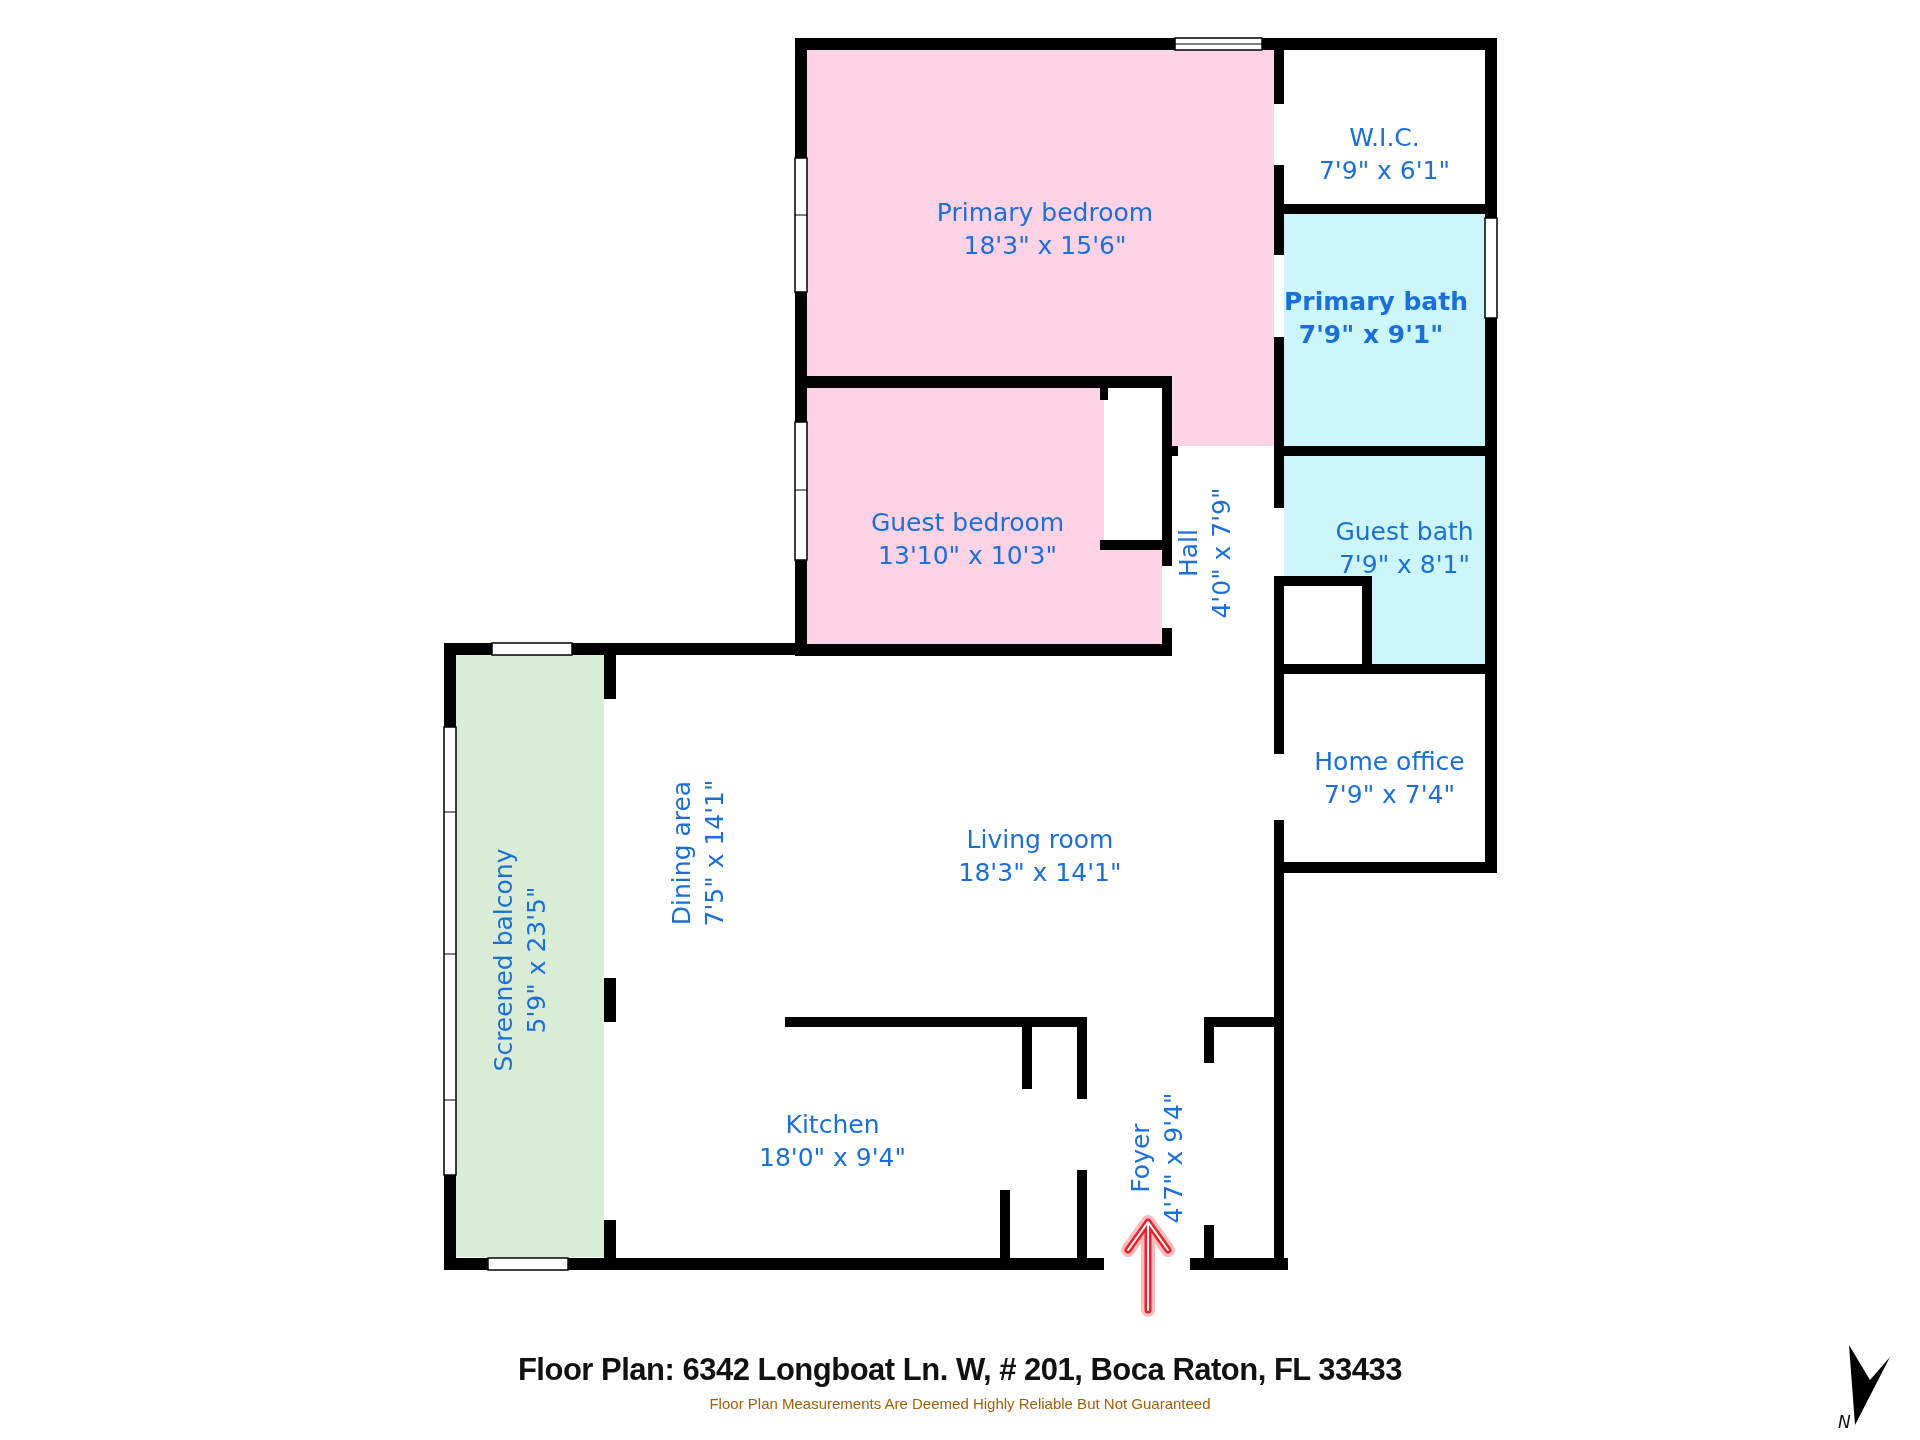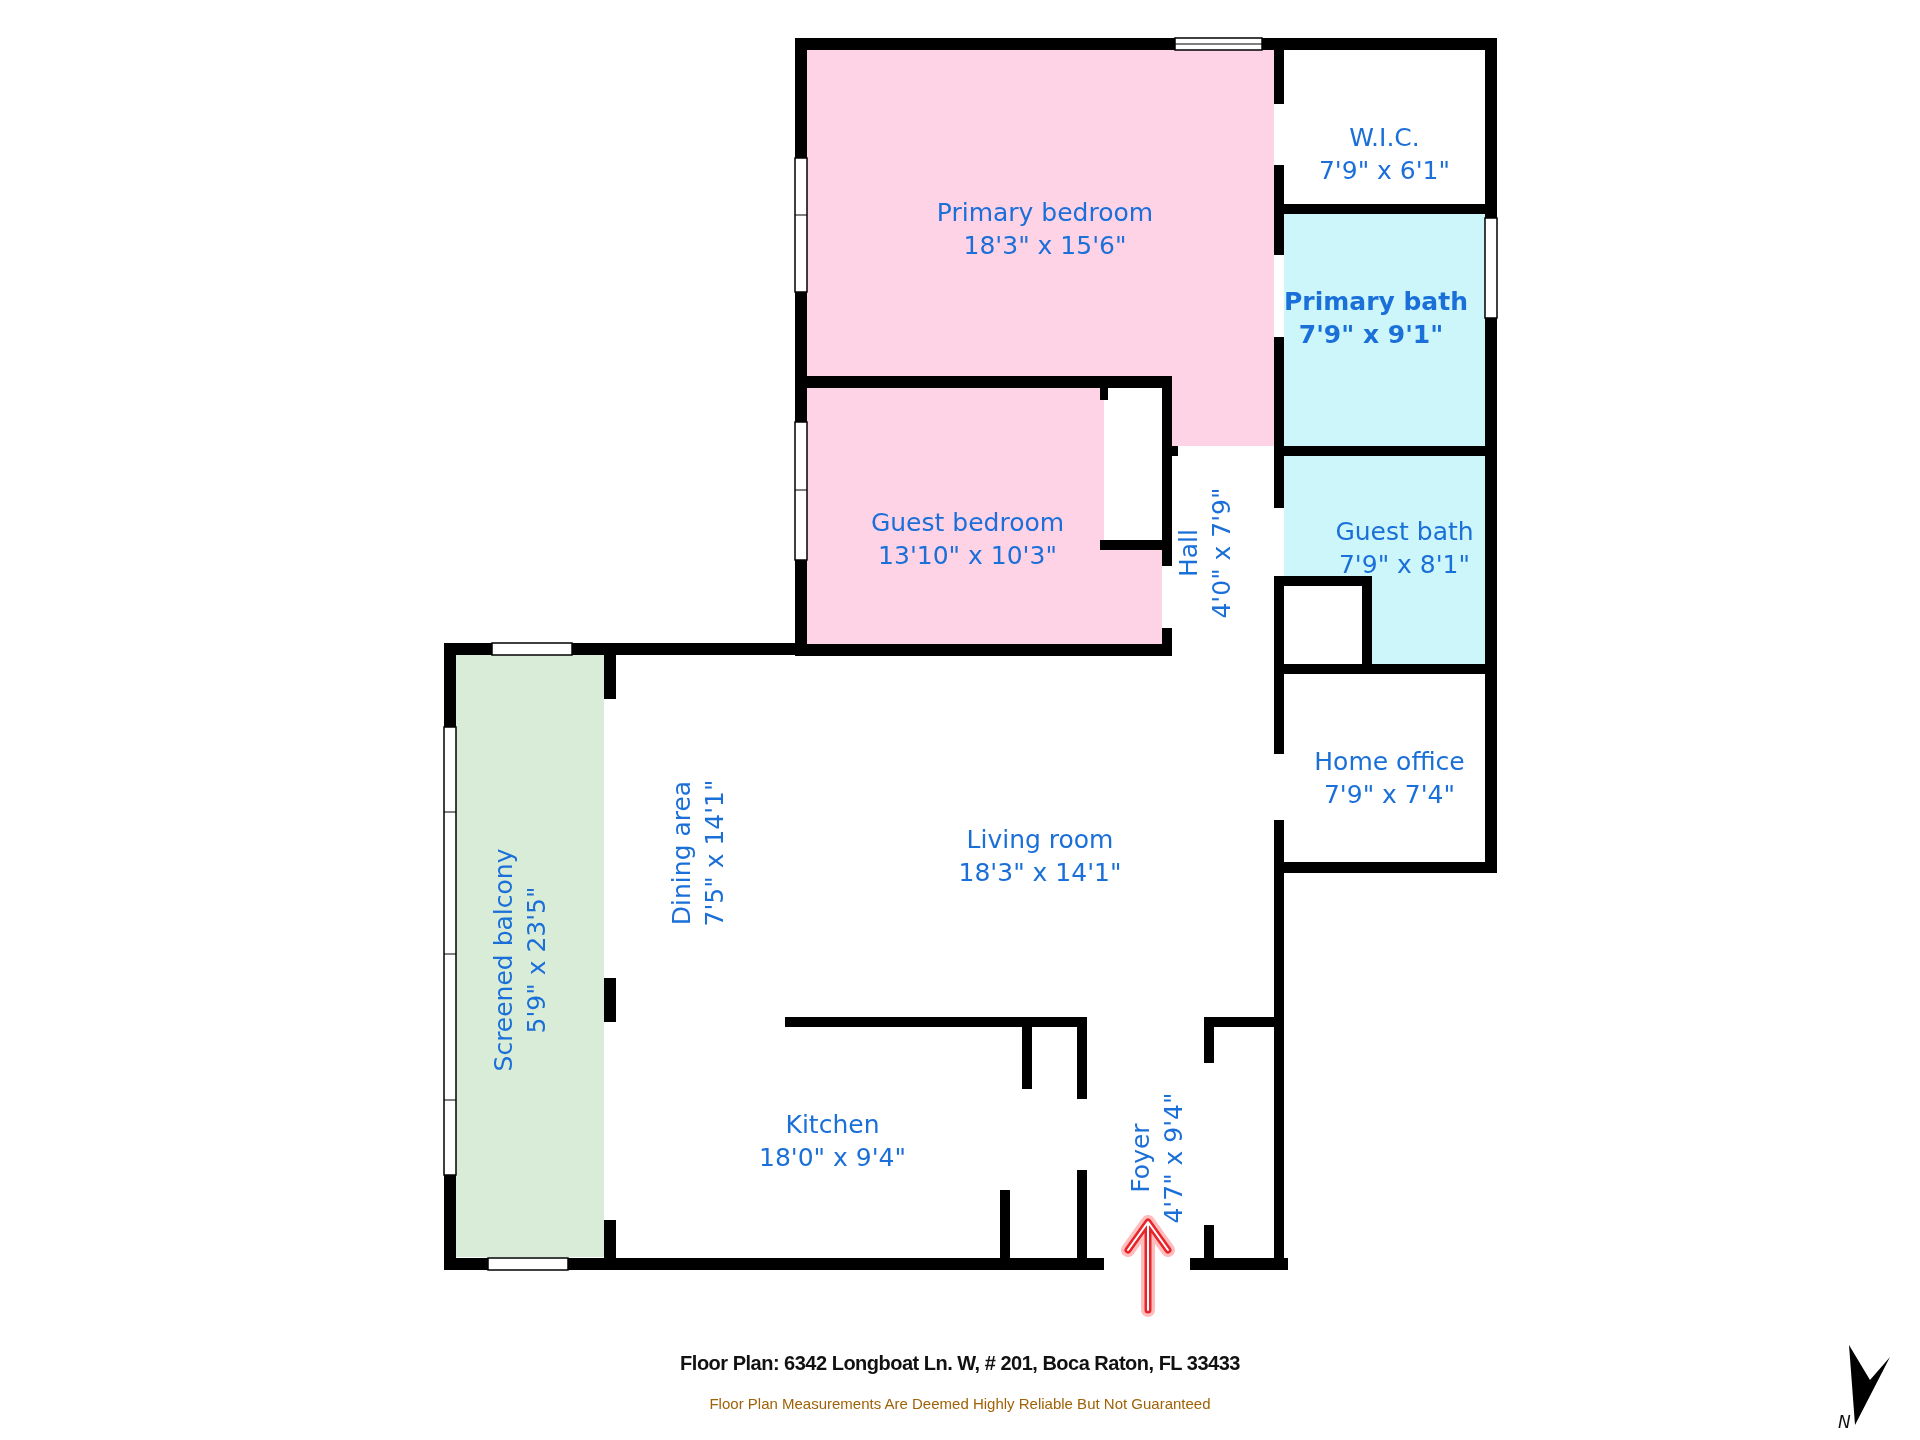--- a/index.html
+++ b/index.html
@@ -1,20 +1,20 @@
 <!DOCTYPE html>
 <html><head>
 <meta charset="utf-8">
 <style>
   html,body{margin:0;padding:0;background:#fff;}
   body{width:1920px;height:1440px;position:relative;overflow:hidden;font-family:"DejaVu Sans","Liberation Sans",sans-serif;}
   svg{position:absolute;left:0;top:0;}
   .lbl{position:absolute;color:#1a6fd8;text-align:center;font-size:25px;line-height:33px;white-space:nowrap;font-family:"DejaVu Sans",sans-serif;}
   .rot{transform:rotate(-90deg);transform-origin:center center;}
-  .title{position:absolute;left:0;width:1920px;top:1352px;text-align:center;font-family:"Liberation Sans",sans-serif;font-weight:bold;font-size:20px;color:#111;letter-spacing:-0.5px;}
+  .title{position:absolute;left:0;width:1920px;top:1352px;text-align:center;font-family:"Liberation Sans",sans-serif;font-weight:bold;font-size:31px;color:#111;letter-spacing:-0.5px;}
   .sub{position:absolute;left:0;width:1920px;top:1395px;text-align:center;font-family:"Liberation Sans",sans-serif;font-size:15px;color:#a16207;}
   .north{position:absolute;left:1838px;top:1412px;font-family:"DejaVu Sans",sans-serif;font-style:italic;font-size:17px;color:#111;}
 </style>
 </head>
 <body>
 
 <svg width="1920" height="1440" viewBox="0 0 1920 1440" xmlns="http://www.w3.org/2000/svg">
 
   <g>
 

